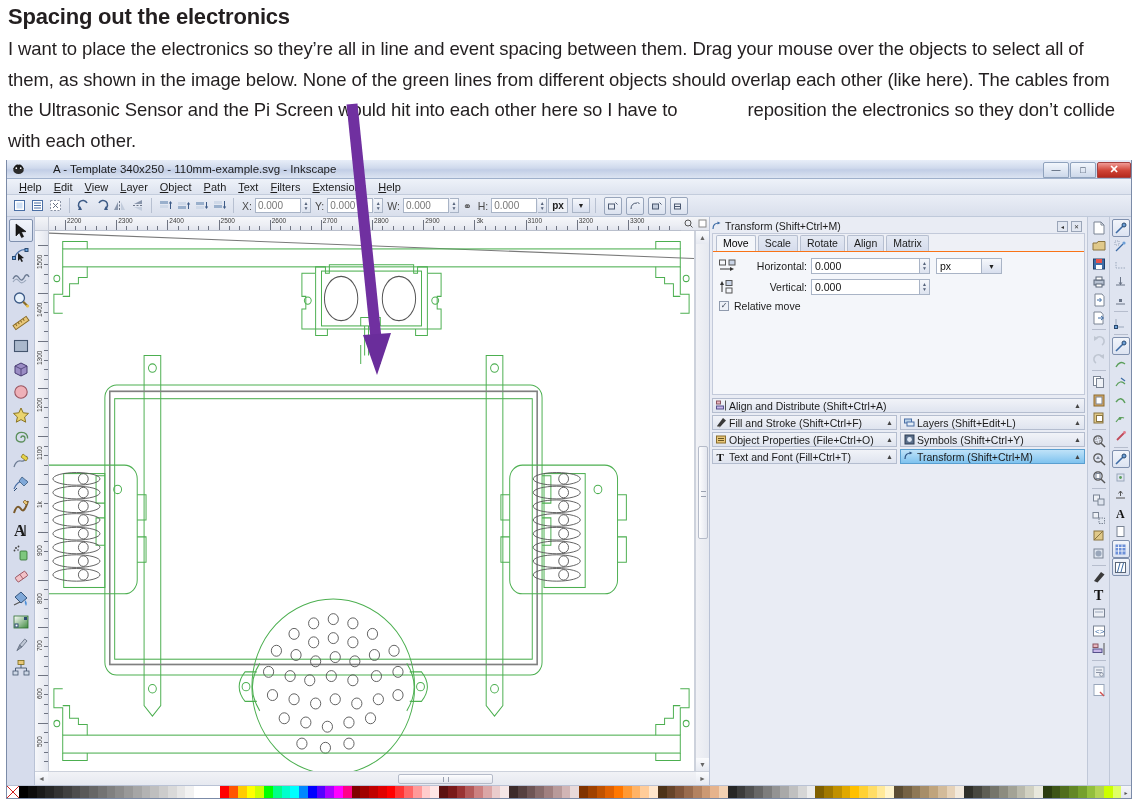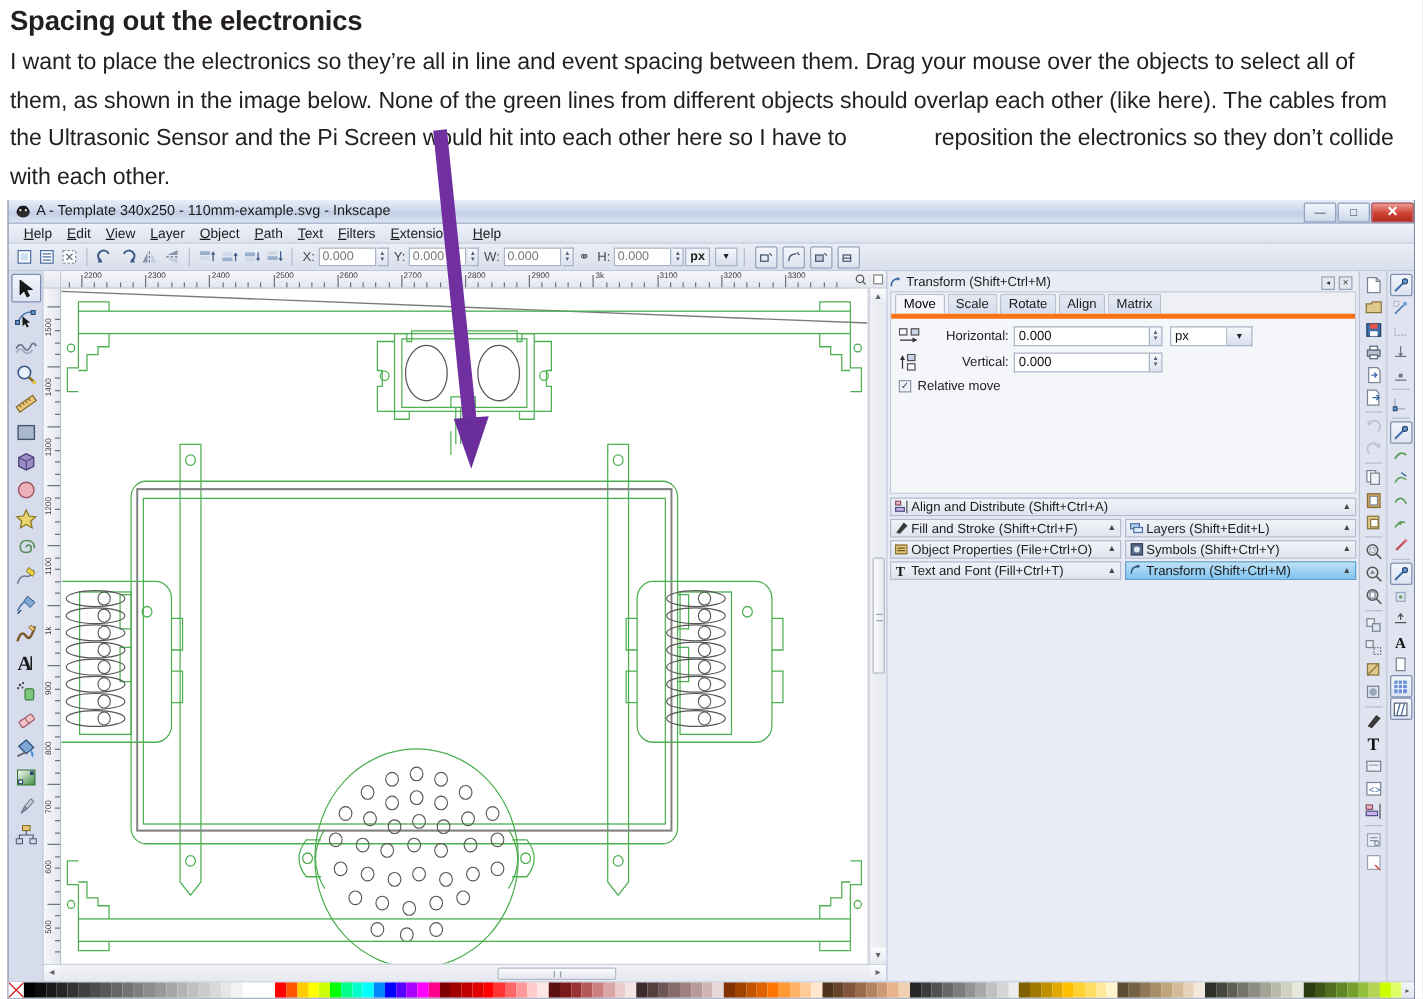--- a/index.html
+++ b/index.html
@@ -37,21 +37,21 @@
   }
 
   
   #titlebar {
     height:19px; flex:0 0 19px; position:relative;
     background:linear-gradient(180deg,#e8eef8 0%,#cfd9ec 45%,#c2cee6 55%,#dce4f2 100%);
     border-bottom:1px solid #9fb0cb;
     display:flex; align-items:center;
   }
   #titlebar .tb-icon { width:15px; height:14px; margin:0 3px 0 4px; position:relative; }
-  #titlebar .tb-title { font-size:11.5px; color:#1b1b1b; white-space:nowrap; }
+  #titlebar .tb-title { font-size:11.5px; color:#1b1b1b; white-space:nowrap;margin-left:24px; }
   #win-btns { position:absolute; right:0px; top:0px; display:flex; height:19px; align-items:center; }
   .wbtn {
     width:26px; height:16px; margin-left:1px; border:1px solid #8fa2bd; border-radius:2px 2px 0 0;
     background:linear-gradient(180deg,#f2f6fc,#cdd8ea);
     display:flex; align-items:center; justify-content:center;
     font-size:9px; color:#2b3a50;
   }
   .wbtn.close {
     width:34px; border-color:#a34040;
     background:linear-gradient(180deg,#f09b95,#cf4235 55%,#b5291d);
@@ -188,21 +188,21 @@
     display:flex;align-items:center;justify-content:center;font-size:6px;color:#333; }
 
   #transformpanel { background:#eef0f6; border:1px solid #c3cada; flex:0 0 auto; }
   #tftabs { display:flex; height:17px; padding-left:3px; align-items:flex-end; }
   .tftab {
     font-size:10.5px; color:#1b1b1b; padding:1px 6px 2px 6px; border:1px solid #b6bfd0;
     border-bottom:none; background:linear-gradient(180deg,#e4e9f3,#d5dcec); margin-right:2px;
     border-radius:2px 2px 0 0;
   }
   .tftab.active { background:#f4f6fa; color:#000; }
-  #tfbody { background:#f4f6fa; border-top:4px solid #f97316; height:143px; padding:6px 6px 0 6px; position:relative; }
+  #tfbody { background:#f4f6fa; border-top:1px solid #f97316; height:143px; padding:6px 6px 0 6px; position:relative; }
   .tfrow { display:flex; align-items:center; margin-bottom:5px; }
   .tf-ico { width:18px; height:14px; margin-right:2px; }
   .tflbl { font-size:10.5px; color:#1b1b1b; width:68px; text-align:right; margin-right:4px; }
   .tfinput { width:108px; height:16px; background:#fff; border:1px solid #a9b4c6; border-right:none;
     font-size:10.5px; color:#111; padding:0 3px; line-height:14px; }
   .tfspin { width:11px; height:16px; border:1px solid #a9b4c6;
     background:linear-gradient(180deg,#f6f8fc,#dde3ef);
     display:flex; flex-direction:column; align-items:center; justify-content:center; font-size:5px; color:#55627a; line-height:5px;}
   .tfunit { width:46px; height:16px; border:1px solid #a9b4c6; background:#fff; margin-left:6px;
     font-size:10.5px; color:#111; padding:0 3px; line-height:14px; display:flex; align-items:center;}

